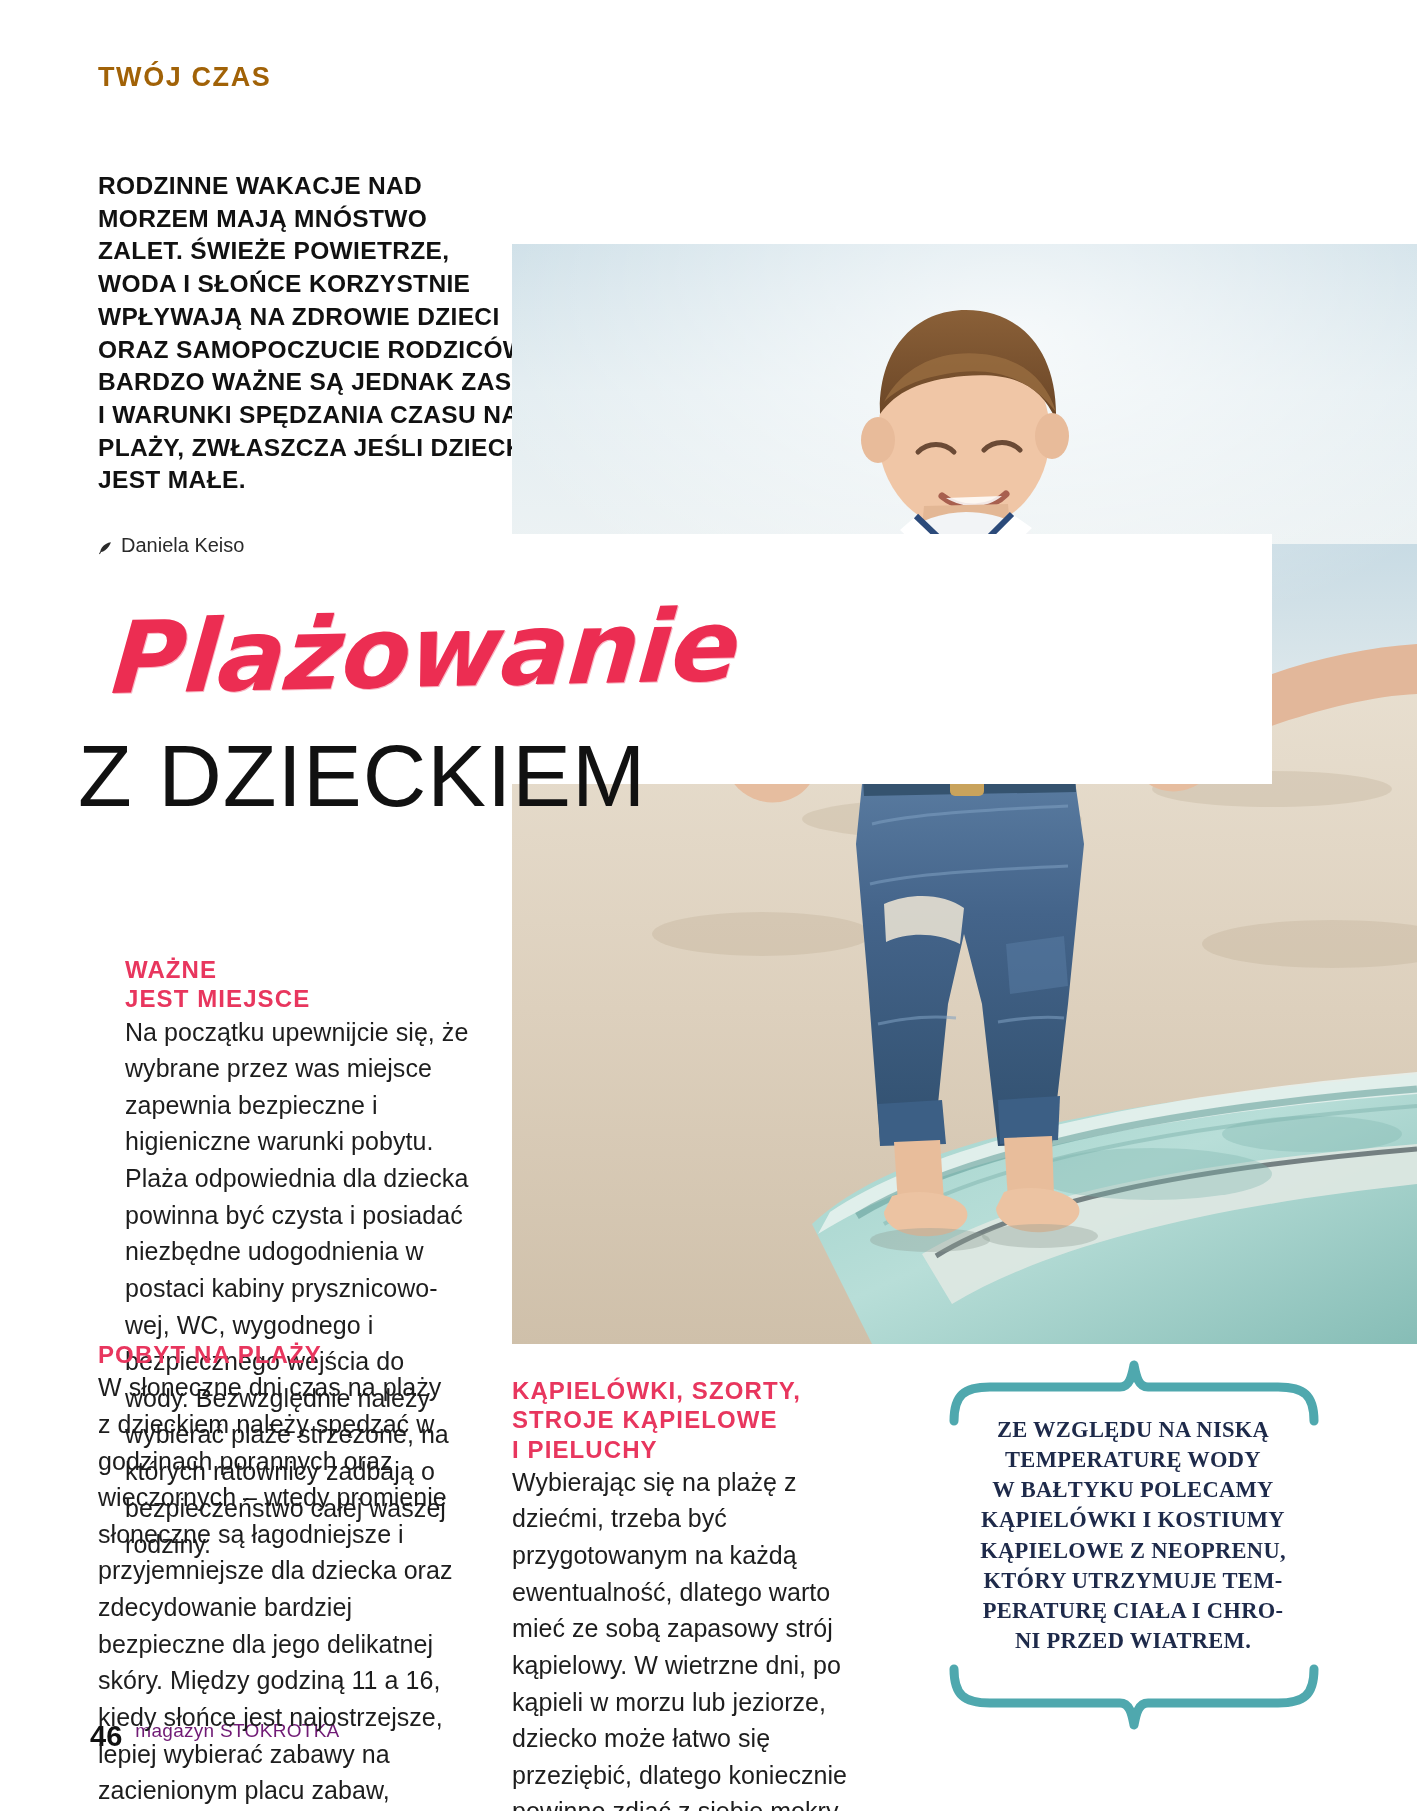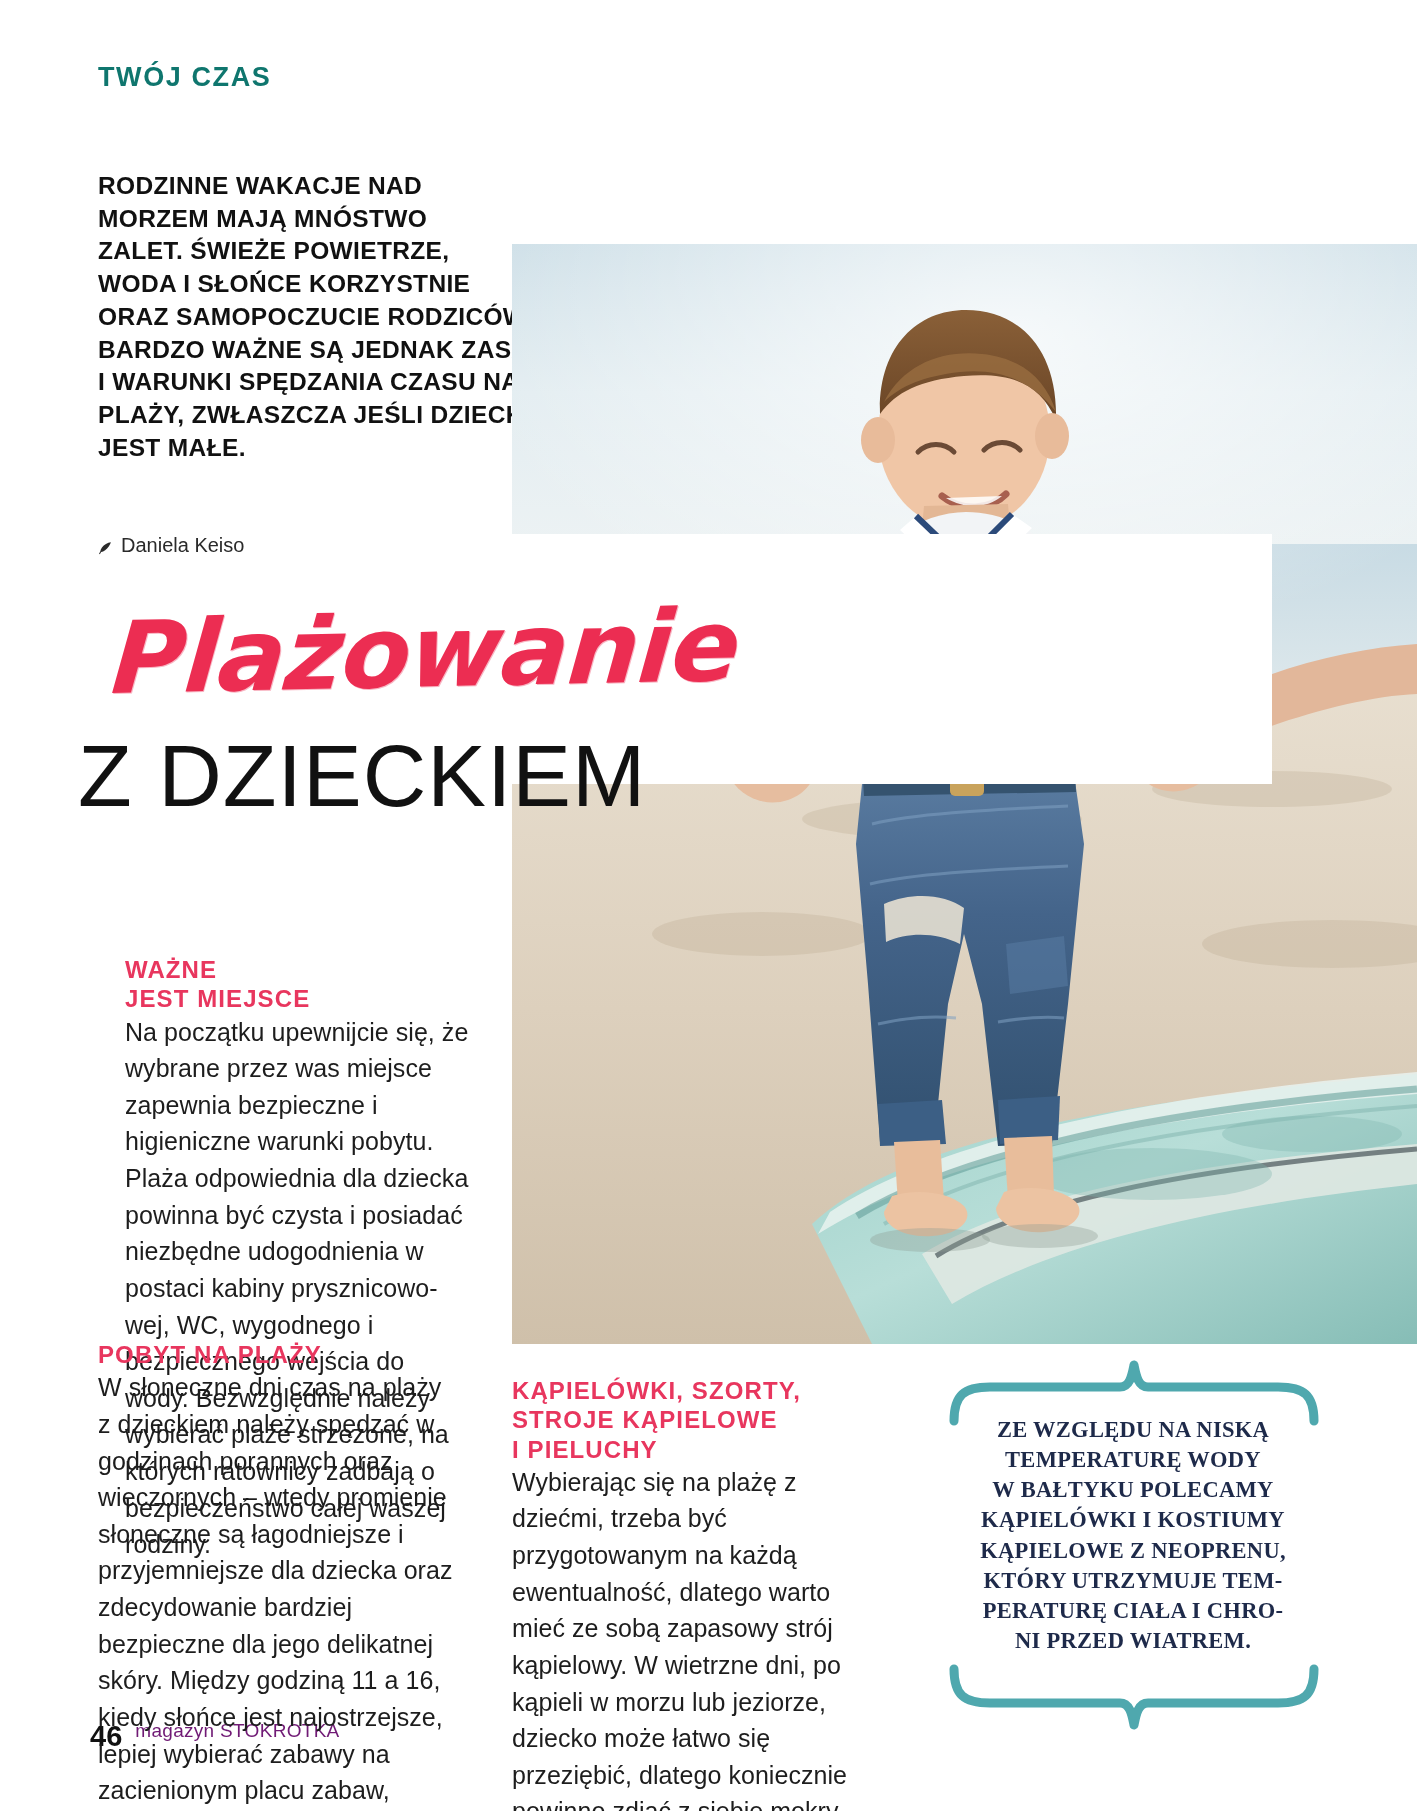--- a/index.html
+++ b/index.html
@@ -12,21 +12,21 @@
     overflow:hidden;
   }
 
   
   .page { position:absolute; inset:0; background:#fff; }
 
   
   .kicker {
     position:absolute; left:98px; top:62px;
     font-size:27px; font-weight:700; letter-spacing:1.6px;
-    color:#0f766e;
+    color:#a16207;
   }
 
   
   .lead {
     position:absolute; left:98px; top:170px; width:430px;
     font-size:24.5px; line-height:1.335;
     font-weight:700; letter-spacing:0.35px;
     color:#111; text-transform:uppercase;
   }
   .lead span { display:block; white-space:nowrap; }
@@ -119,20 +119,21 @@
 
 <div class="page">
 
   <div class="kicker">TWÓJ CZAS</div>
 
   <div class="lead">
     <span>RODZINNE WAKACJE NAD</span>
     <span>MORZEM MAJĄ MNÓSTWO</span>
     <span>ZALET. ŚWIEŻE POWIETRZE,</span>
     <span>WODA I SŁOŃCE KORZYSTNIE</span>
+    <span>WPŁYWAJĄ NA ZDROWIE DZIECI</span>
     <span>ORAZ SAMOPOCZUCIE RODZICÓW.</span>
     <span>BARDZO WAŻNE SĄ JEDNAK ZASADY</span>
     <span>I WARUNKI SPĘDZANIA CZASU NA</span>
     <span>PLAŻY, ZWŁASZCZA JEŚLI DZIECKO</span>
     <span>JEST MAŁE.</span>
   </div>
 
   <div class="byline">
     <span class="quill">
       <svg viewBox="0 0 16 16">

